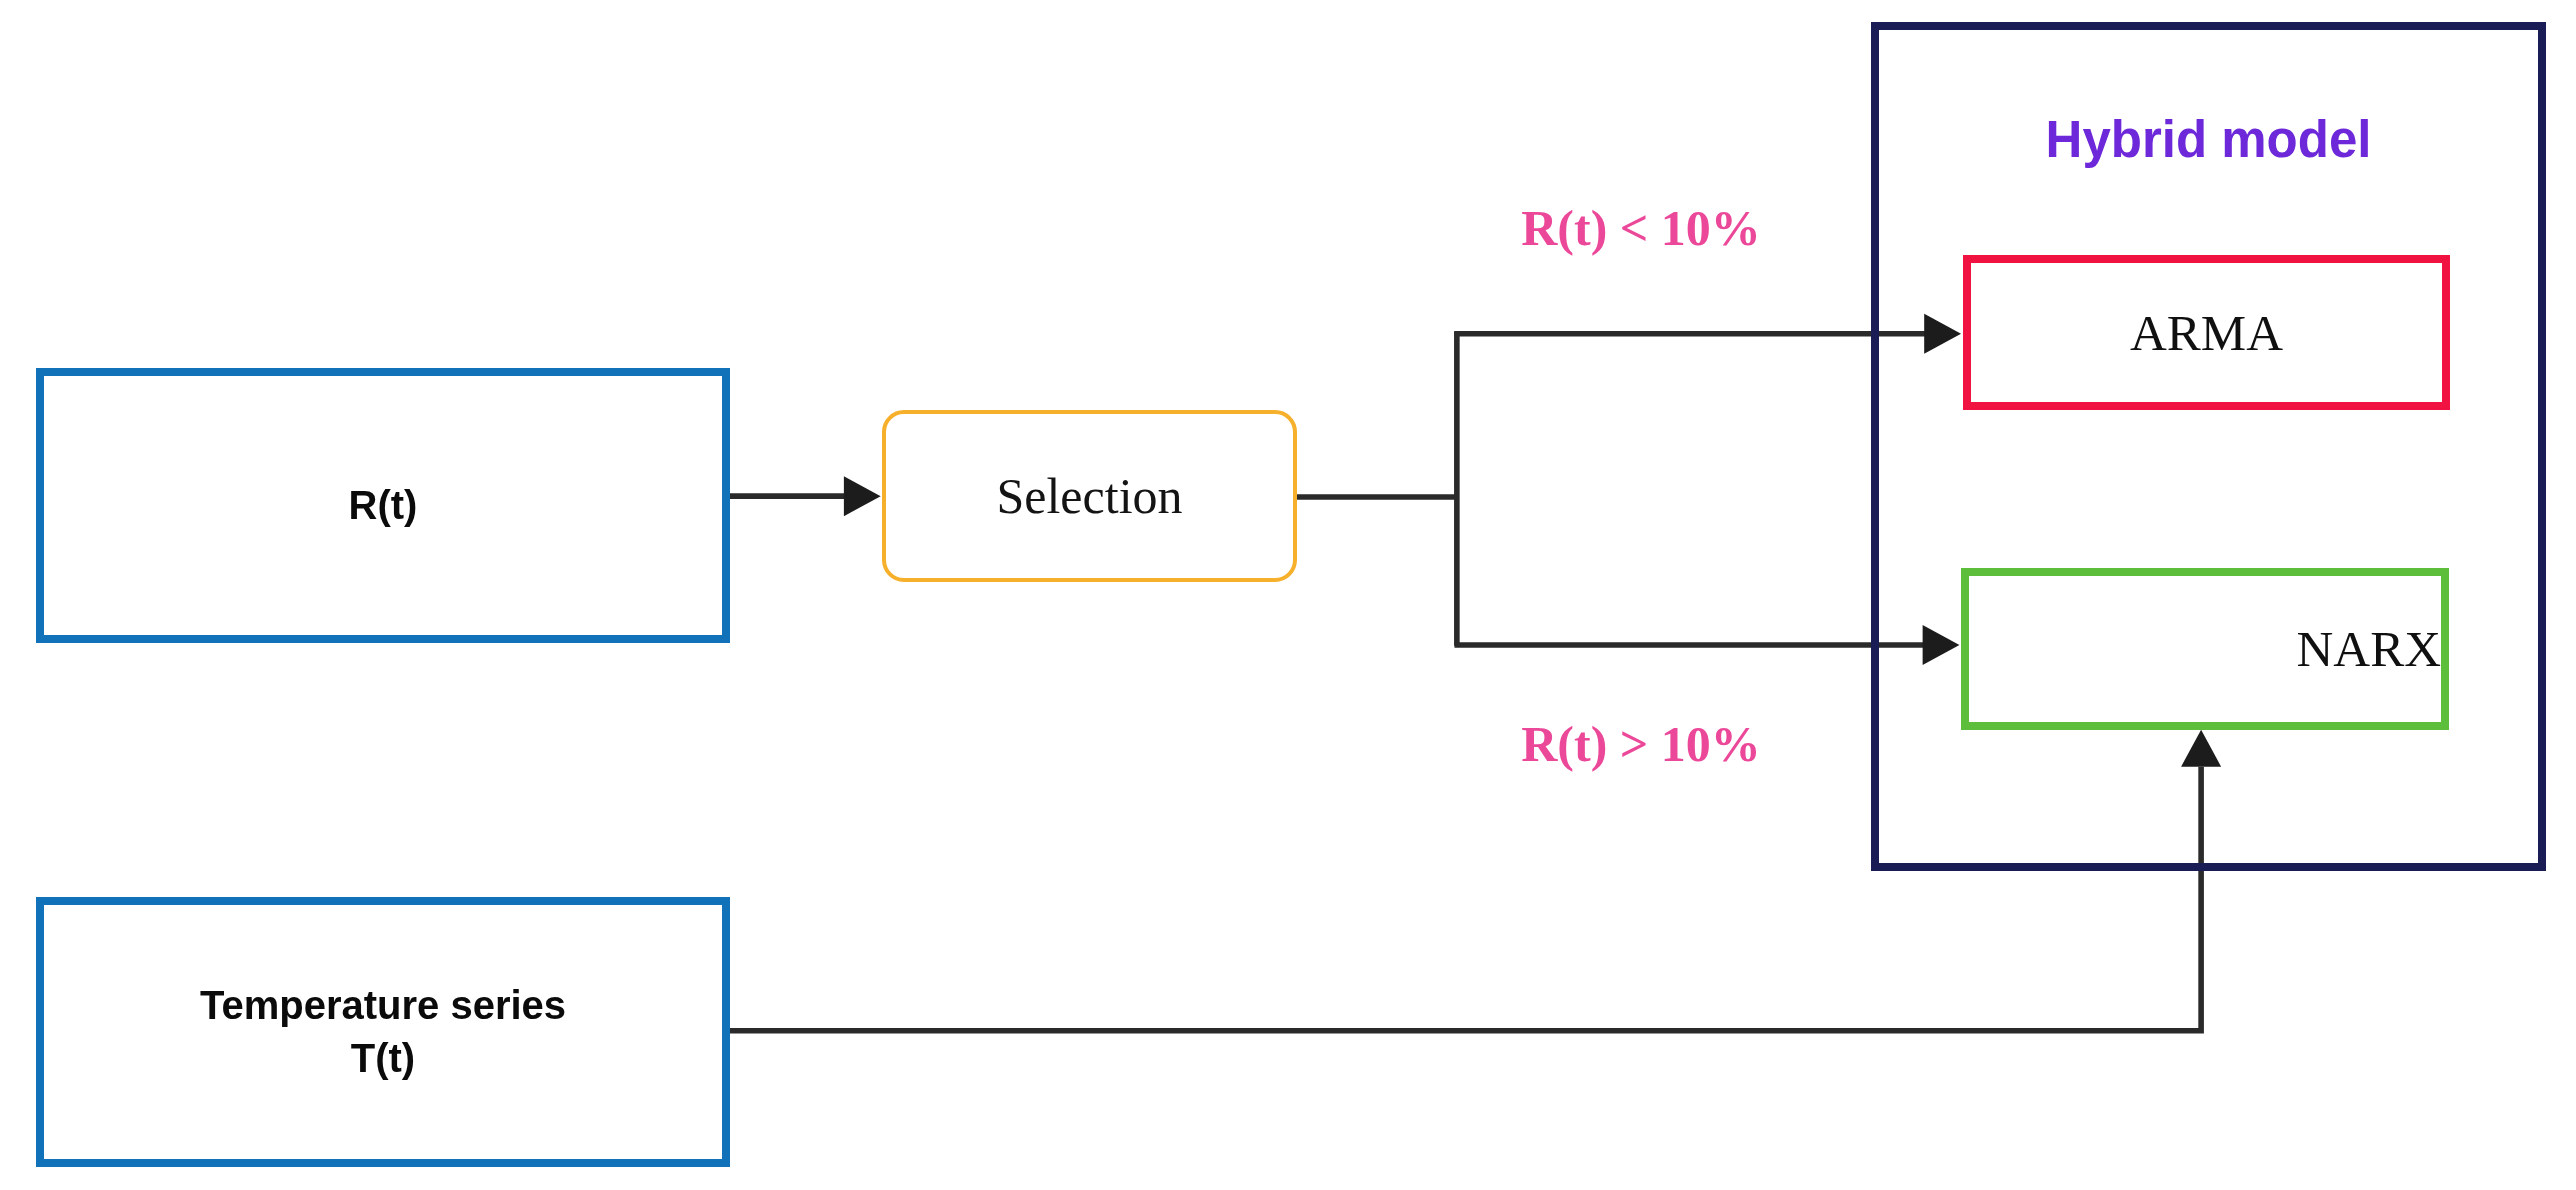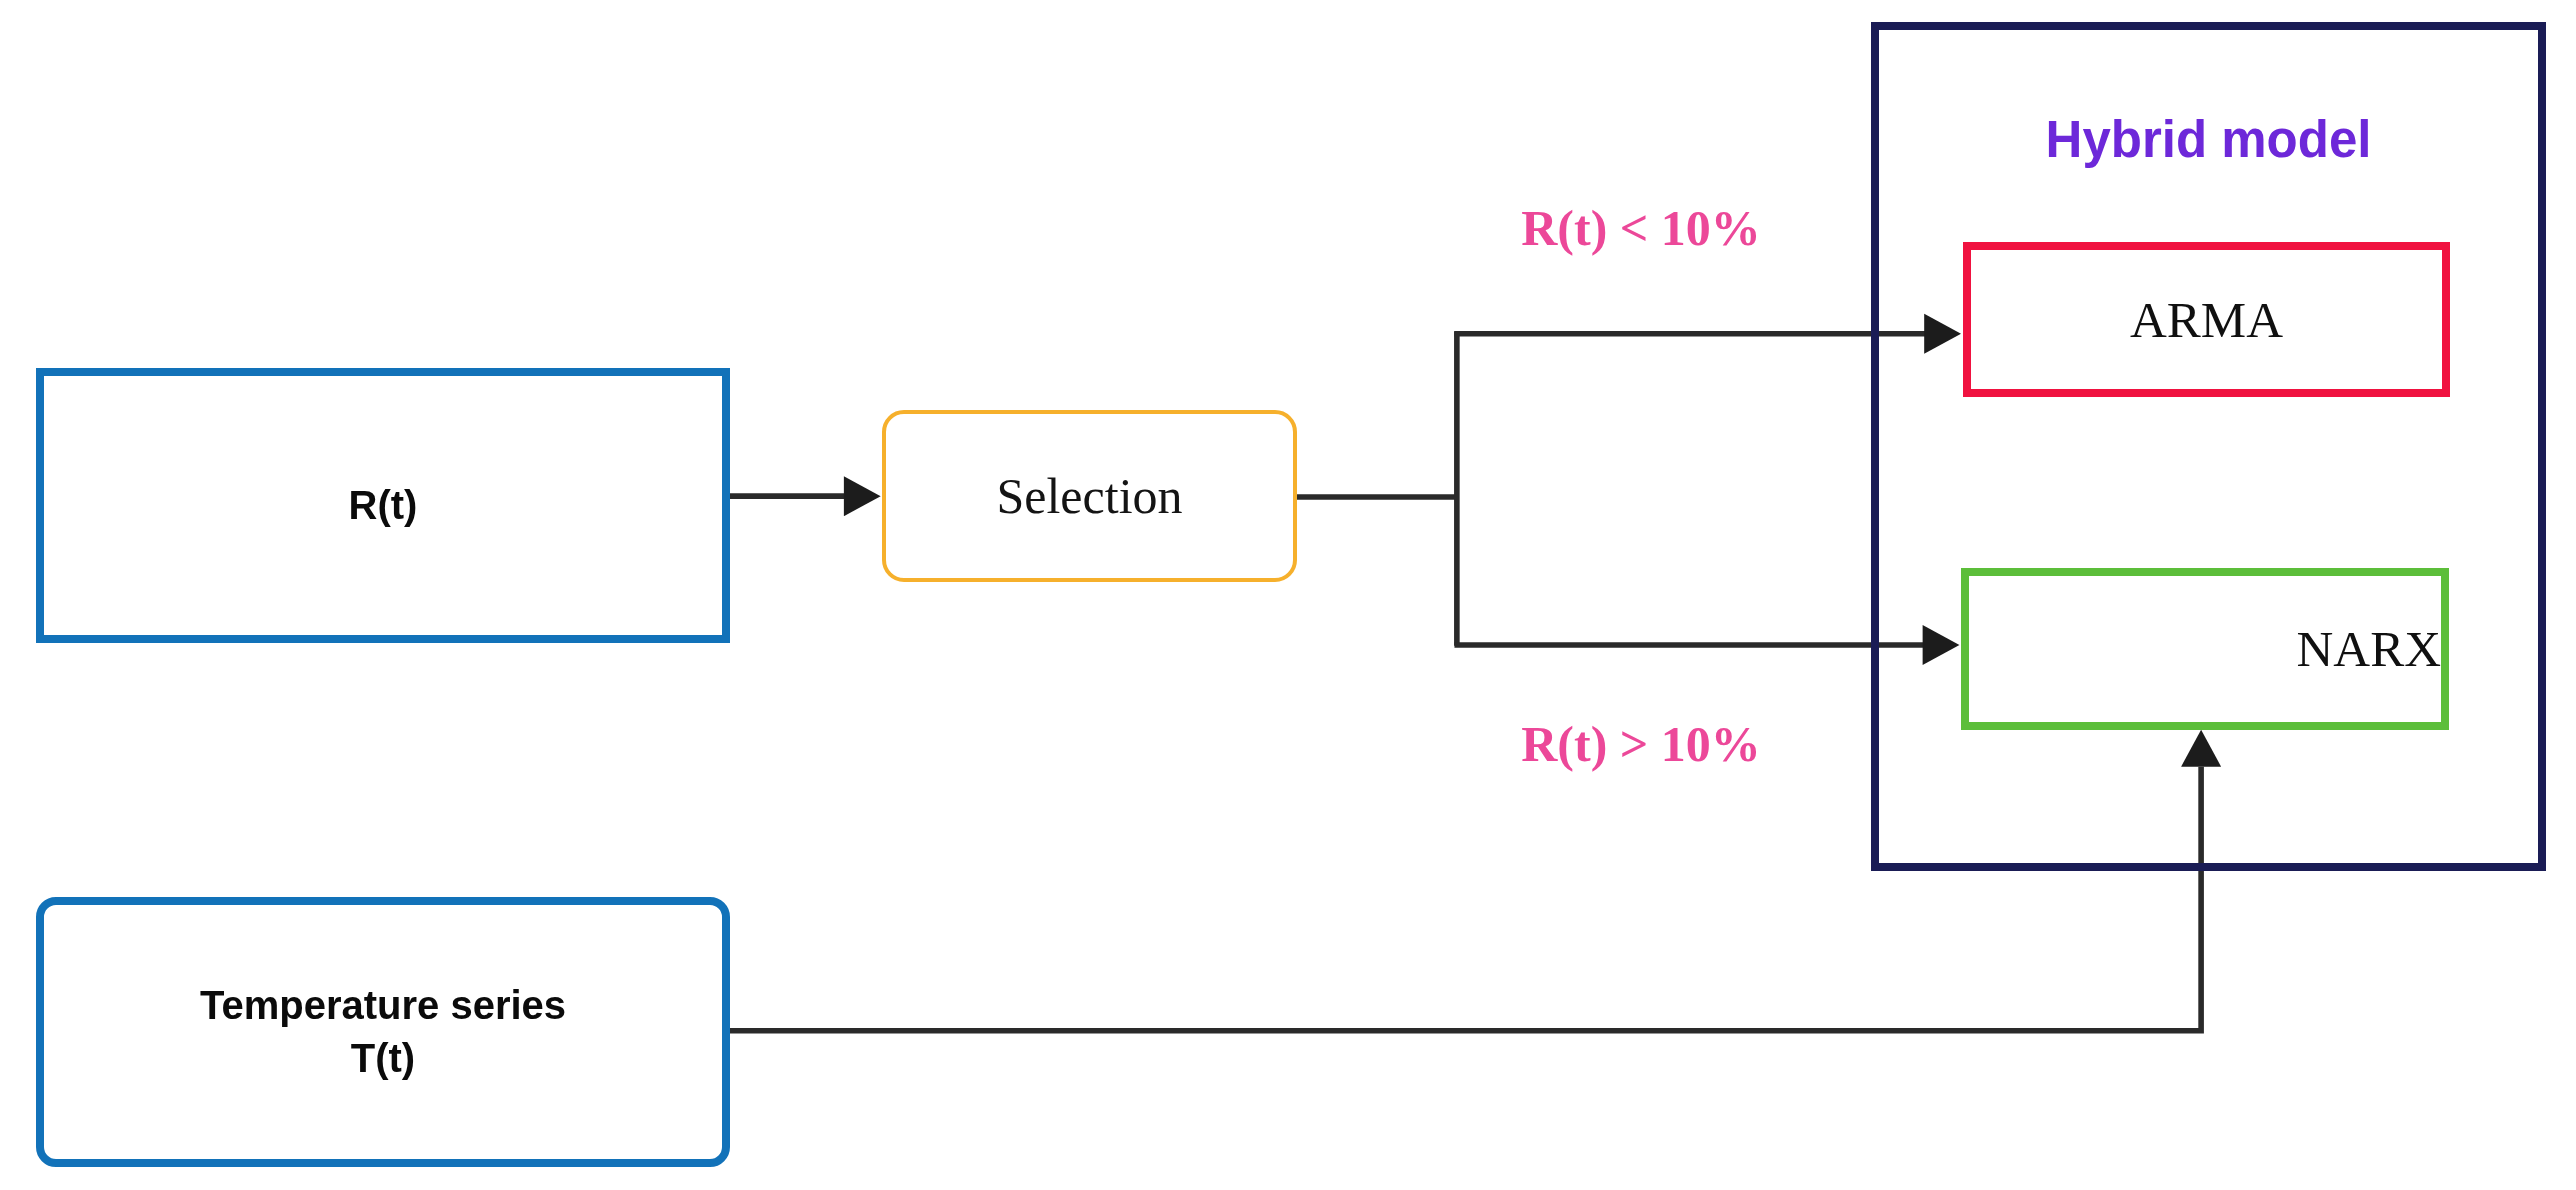--- a/index.html
+++ b/index.html
@@ -33,21 +33,21 @@
   }
   .input-box {
     border: 8.8px solid #1272b9;
     color: #0b0b0b;
     font-weight: bold;
     font-size: 40px;
     line-height: 1.32;
     font-family: "Liberation Sans", sans-serif;
   }
   .box-solar { left: 36px; top: 368px; width: 694px; height: 275px; }
-  .box-temp  { left: 36px; top: 897px; width: 694px; height: 270px; border-radius: 20px; }
+  .box-temp  { left: 36px; top: 897px; width: 694px; height: 270px; }
   .box-selection {
     left: 882px; top: 410px; width: 415px; height: 172px;
     border: 4.8px solid #f6b02c;
     border-radius: 22px;
     color: #141414;
     font-family: "Liberation Serif", serif;
     font-size: 50px;
   }
   .box-hybrid {
     left: 1871px; top: 22.4px; width: 675px; height: 849px;
@@ -56,21 +56,21 @@
     background: transparent;
   }
   .hybrid-title {
     margin-top: 80px;
     color: #6d28d9;
     font-weight: bold;
     font-size: 51px;
     font-family: "Liberation Sans", sans-serif;
   }
   .box-arma {
-    left: 1963px; top: 242px; width: 487px; height: 155px;
+    left: 1963px; top: 255px; width: 487px; height: 155px;
     border: 8px solid #f01240;
     color: #101010;
     font-family: "Liberation Serif", serif;
     font-size: 51px;
   }
   .box-narx {
     left: 1961px; top: 568px; width: 488px; height: 162px;
     border: 8px solid #5cbe3a;
     color: #101010;
     font-family: "Liberation Serif", serif;

